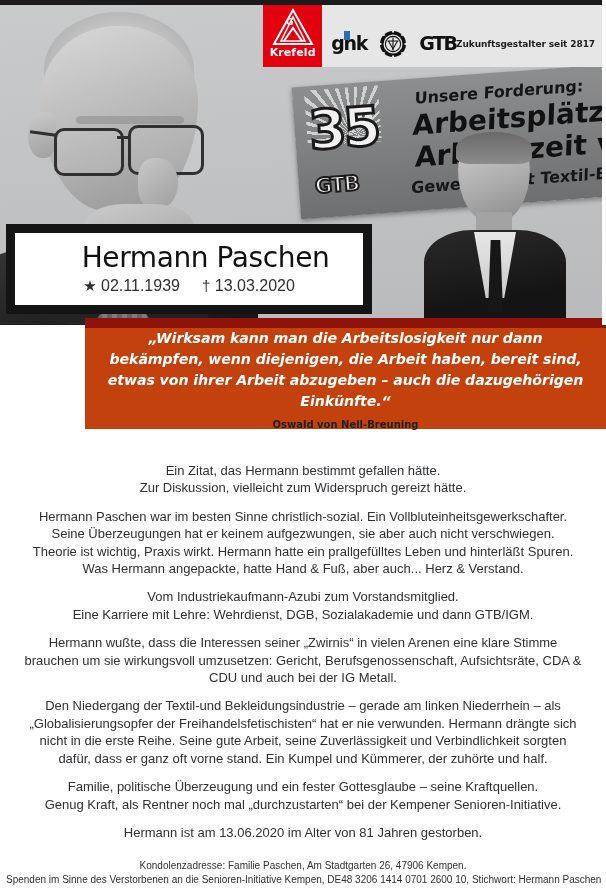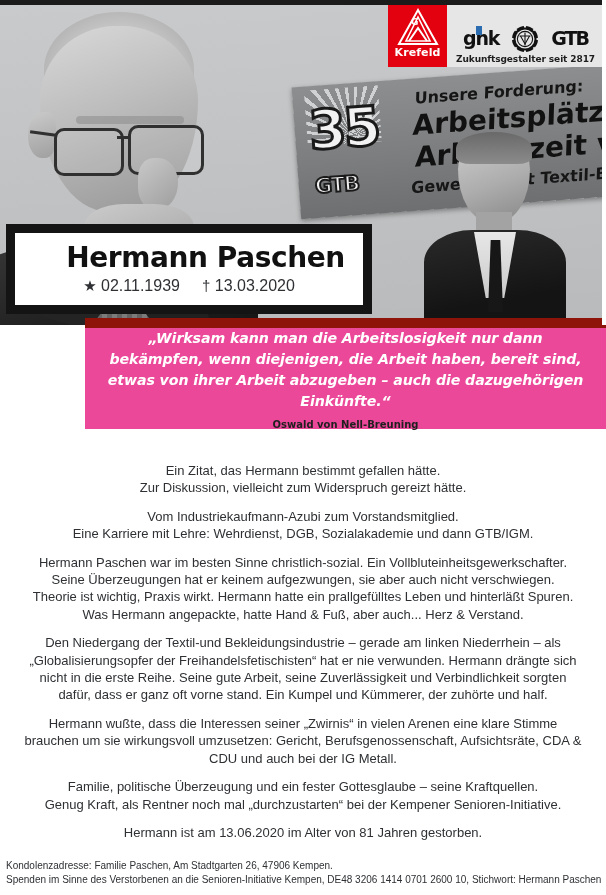--- a/index.html
+++ b/index.html
@@ -359,21 +359,21 @@
     font-size: 11px;
     line-height: 12px;
     margin-top: 1px;
     letter-spacing: .1px;
     text-align: center;
   }
   .partners {
     background: #e6e6e6;
     padding: 18px 7px 3px 9px;
     display: flex;
-    flex-direction: column;
+    flex-direction: row;
     align-items: center;
     box-sizing: border-box;
   }
   .partner-row {
     display: flex;
     align-items: center;
     gap: 11px;
     height: 32px;
   }
   .brand-ghk {
@@ -424,21 +424,21 @@
     background: #ffffff;
     width: 100%;
     height: 100%;
     display: flex;
     flex-direction: column;
     align-items: center;
     justify-content: center;
   }
   .deceased-name {
     font-family: "DejaVu Sans", sans-serif;
-    font-weight: bold;
+    font-weight: normal;
     font-size: 28px;
     line-height: 32px;
     color: #111111;
     letter-spacing: -.4px;
     margin-left: 33px;
   }
   .dates {
     display: flex;
     gap: 22px;
     font-family: "Liberation Sans", sans-serif;
@@ -459,21 +459,21 @@
     height: 10px;
     background: #8e1409;
     z-index: 5;
   }
   .quote {
     position: absolute;
     left: 85px;
     top: 328px;
     width: 521px;
     height: 101px;
-    background: #ec4899;
+    background: #c2410c;
     z-index: 6;
     box-sizing: border-box;
     padding: 8px 16px 6px 16px;
     display: flex;
     flex-direction: column;
     align-items: center;
     justify-content: center;
   }
   .quote-text {
     color: #ffffff;
@@ -514,21 +514,21 @@
     text-align: center;
   }
   .body-text p.last { margin-bottom: 0; }
 
   
   .footer {
     position: absolute;
     left: 0;
     bottom: 8px;
     width: 606px;
-    text-align: left;
+    text-align: center;
     padding: 0 6px;
     box-sizing: border-box;
   }
   .footer div {
     font-family: "Liberation Sans", sans-serif;
     font-size: 10px;
     line-height: 14px;
     color: #2e3033;
     white-space: nowrap;
   }
@@ -631,24 +631,24 @@
   </div>
 
   <div class="quote-shadow"></div>
   <div class="quote">
     <div class="quote-text">„Wirksam kann man die Arbeitslosigkeit nur dann bekämpfen, wenn diejenigen, die Arbeit haben, bereit sind, etwas von ihrer Arbeit abzugeben – auch die dazugehörigen Einkünfte.“</div>
     <div class="quote-author">Oswald von Nell-Breuning</div>
   </div>
 
   <div class="body-text">
     <p>Ein Zitat, das Hermann bestimmt gefallen hätte.<br>Zur Diskussion, vielleicht zum Widerspruch gereizt hätte.</p>
+    <p>Hermann Paschen war im besten Sinne christlich-sozial. Ein Vollbluteinheitsgewerkschafter.<br>Seine Überzeugungen hat er keinem aufgezwungen, sie aber auch nicht verschwiegen.<br>Theorie ist wichtig, Praxis wirkt. Hermann hatte ein prallgefülltes Leben und hinterläßt Spuren.<br>Was Hermann angepackte, hatte Hand &amp; Fuß, aber auch... Herz &amp; Verstand.</p>
     <p>Vom Industriekaufmann-Azubi zum Vorstandsmitglied.<br>Eine Karriere mit Lehre: Wehrdienst, DGB, Sozialakademie und dann GTB/IGM.</p>
-    <p>Hermann Paschen war im besten Sinne christlich-sozial. Ein Vollbluteinheitsgewerkschafter.<br>Seine Überzeugungen hat er keinem aufgezwungen, sie aber auch nicht verschwiegen.<br>Theorie ist wichtig, Praxis wirkt. Hermann hatte ein prallgefülltes Leben und hinterläßt Spuren.<br>Was Hermann angepackte, hatte Hand &amp; Fuß, aber auch... Herz &amp; Verstand.</p>
+    <p>Hermann wußte, dass die Interessen seiner „Zwirnis“ in vielen Arenen eine klare Stimme brauchen um sie wirkungsvoll umzusetzen: Gericht, Berufsgenossenschaft, Aufsichtsräte, CDA &amp; CDU und auch bei der IG Metall.</p>
     <p>Den Niedergang der Textil-und Bekleidungsindustrie – gerade am linken Niederrhein – als „Globalisierungsopfer der Freihandelsfetischisten“ hat er nie verwunden. Hermann drängte sich nicht in die erste Reihe. Seine gute Arbeit, seine Zuverlässigkeit und Verbindlichkeit sorgten dafür, dass er ganz oft vorne stand. Ein Kumpel und Kümmerer, der zuhörte und half.</p>
-    <p>Hermann wußte, dass die Interessen seiner „Zwirnis“ in vielen Arenen eine klare Stimme brauchen um sie wirkungsvoll umzusetzen: Gericht, Berufsgenossenschaft, Aufsichtsräte, CDA &amp; CDU und auch bei der IG Metall.</p>
     <p>Familie, politische Überzeugung und ein fester Gottesglaube – seine Kraftquellen.<br>Genug Kraft, als Rentner noch mal „durchzustarten“ bei der Kempener Senioren-Initiative.</p>
     <p>Hermann ist am 13.06.2020 im Alter von 81 Jahren gestorben.</p>
   </div>
 
   <div class="footer">
     <div>Kondolenzadresse: Familie Paschen, Am Stadtgarten 26, 47906 Kempen.</div>
     <div>Spenden im Sinne des Verstorbenen an die Senioren-Initiative Kempen, DE48 3206 1414 0701 2600 10, Stichwort: Hermann Paschen</div>
   </div>
 
 </div>

